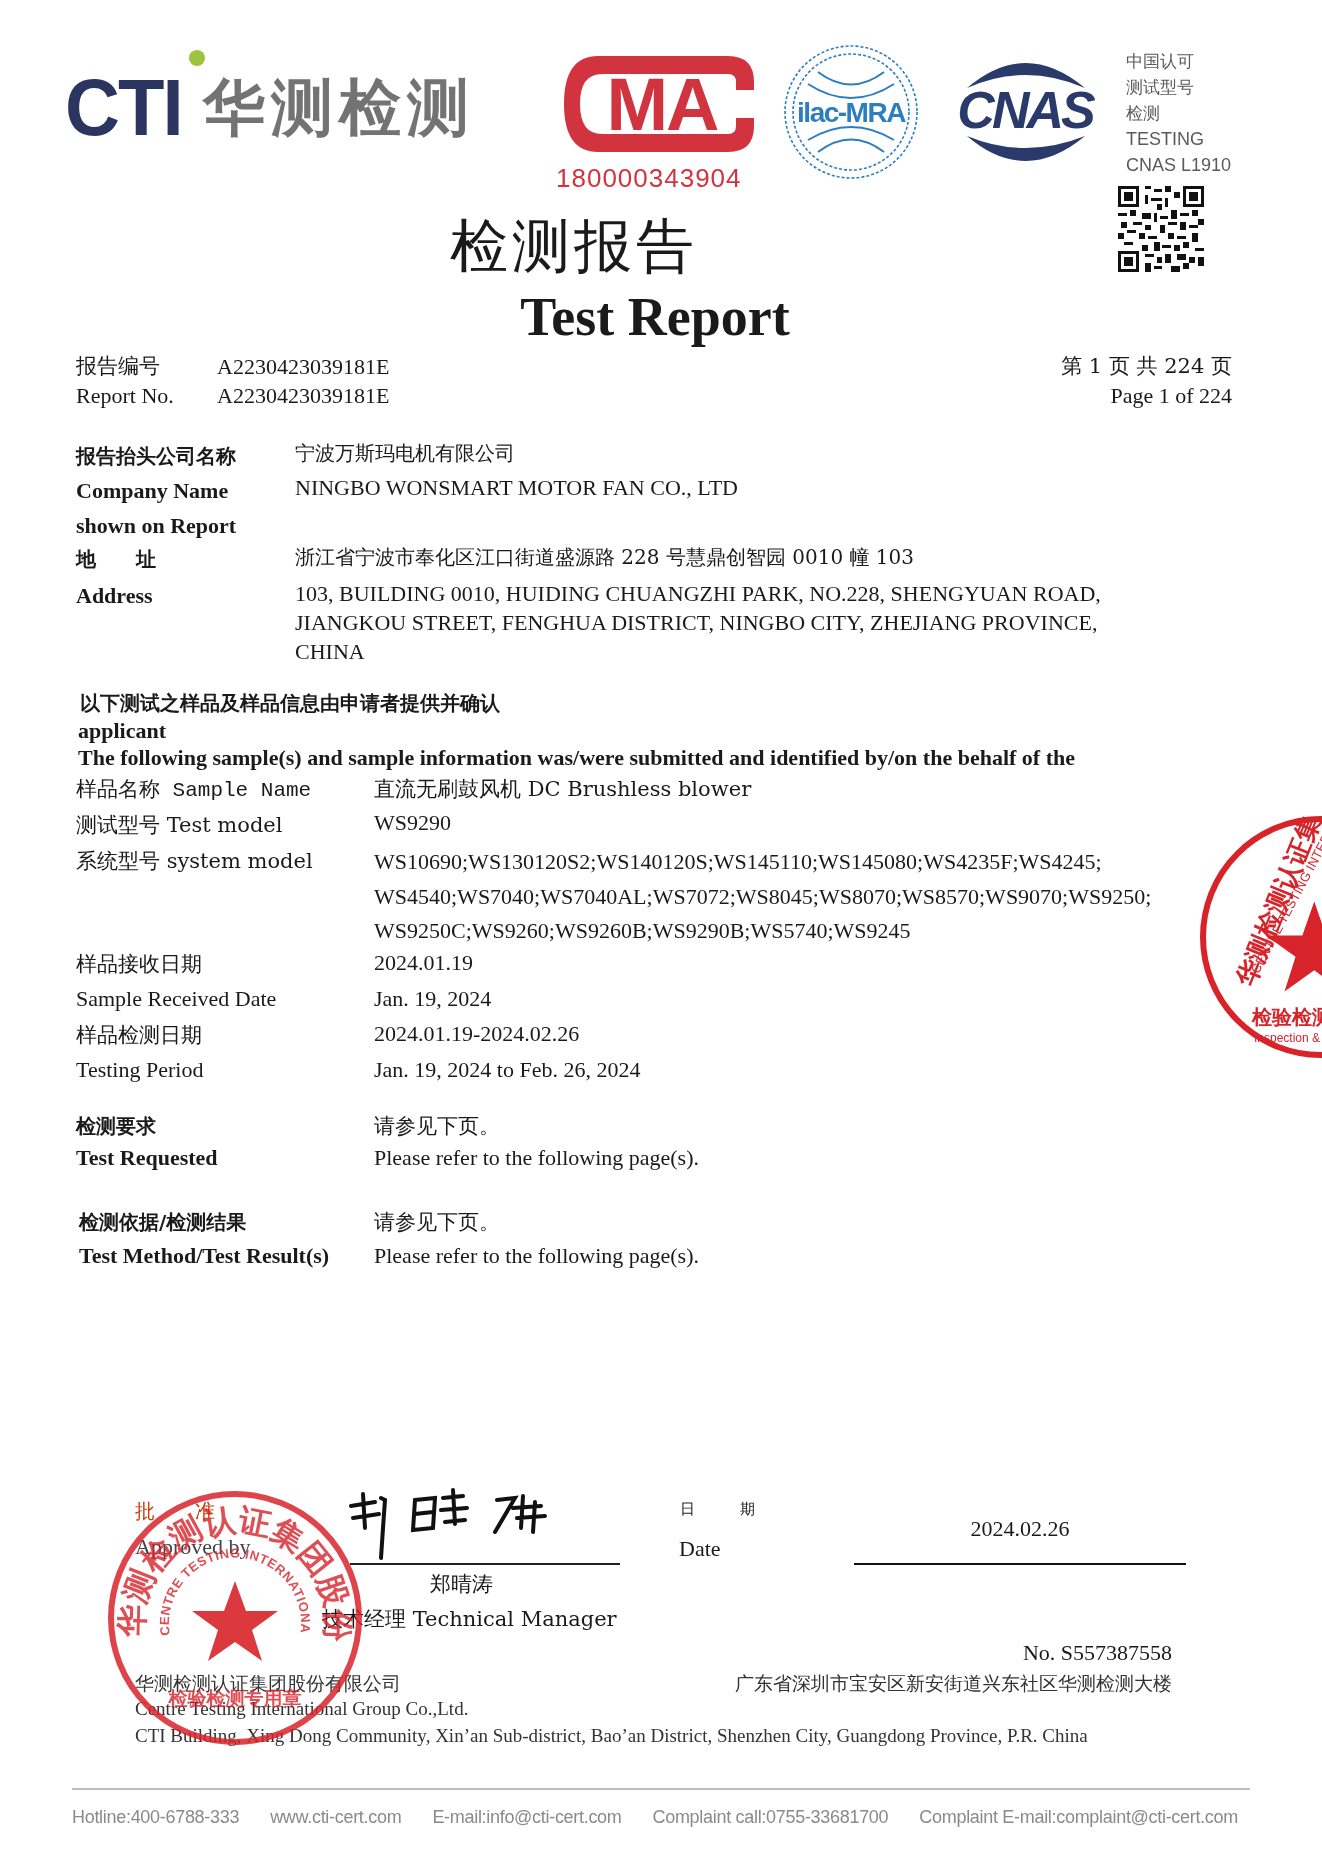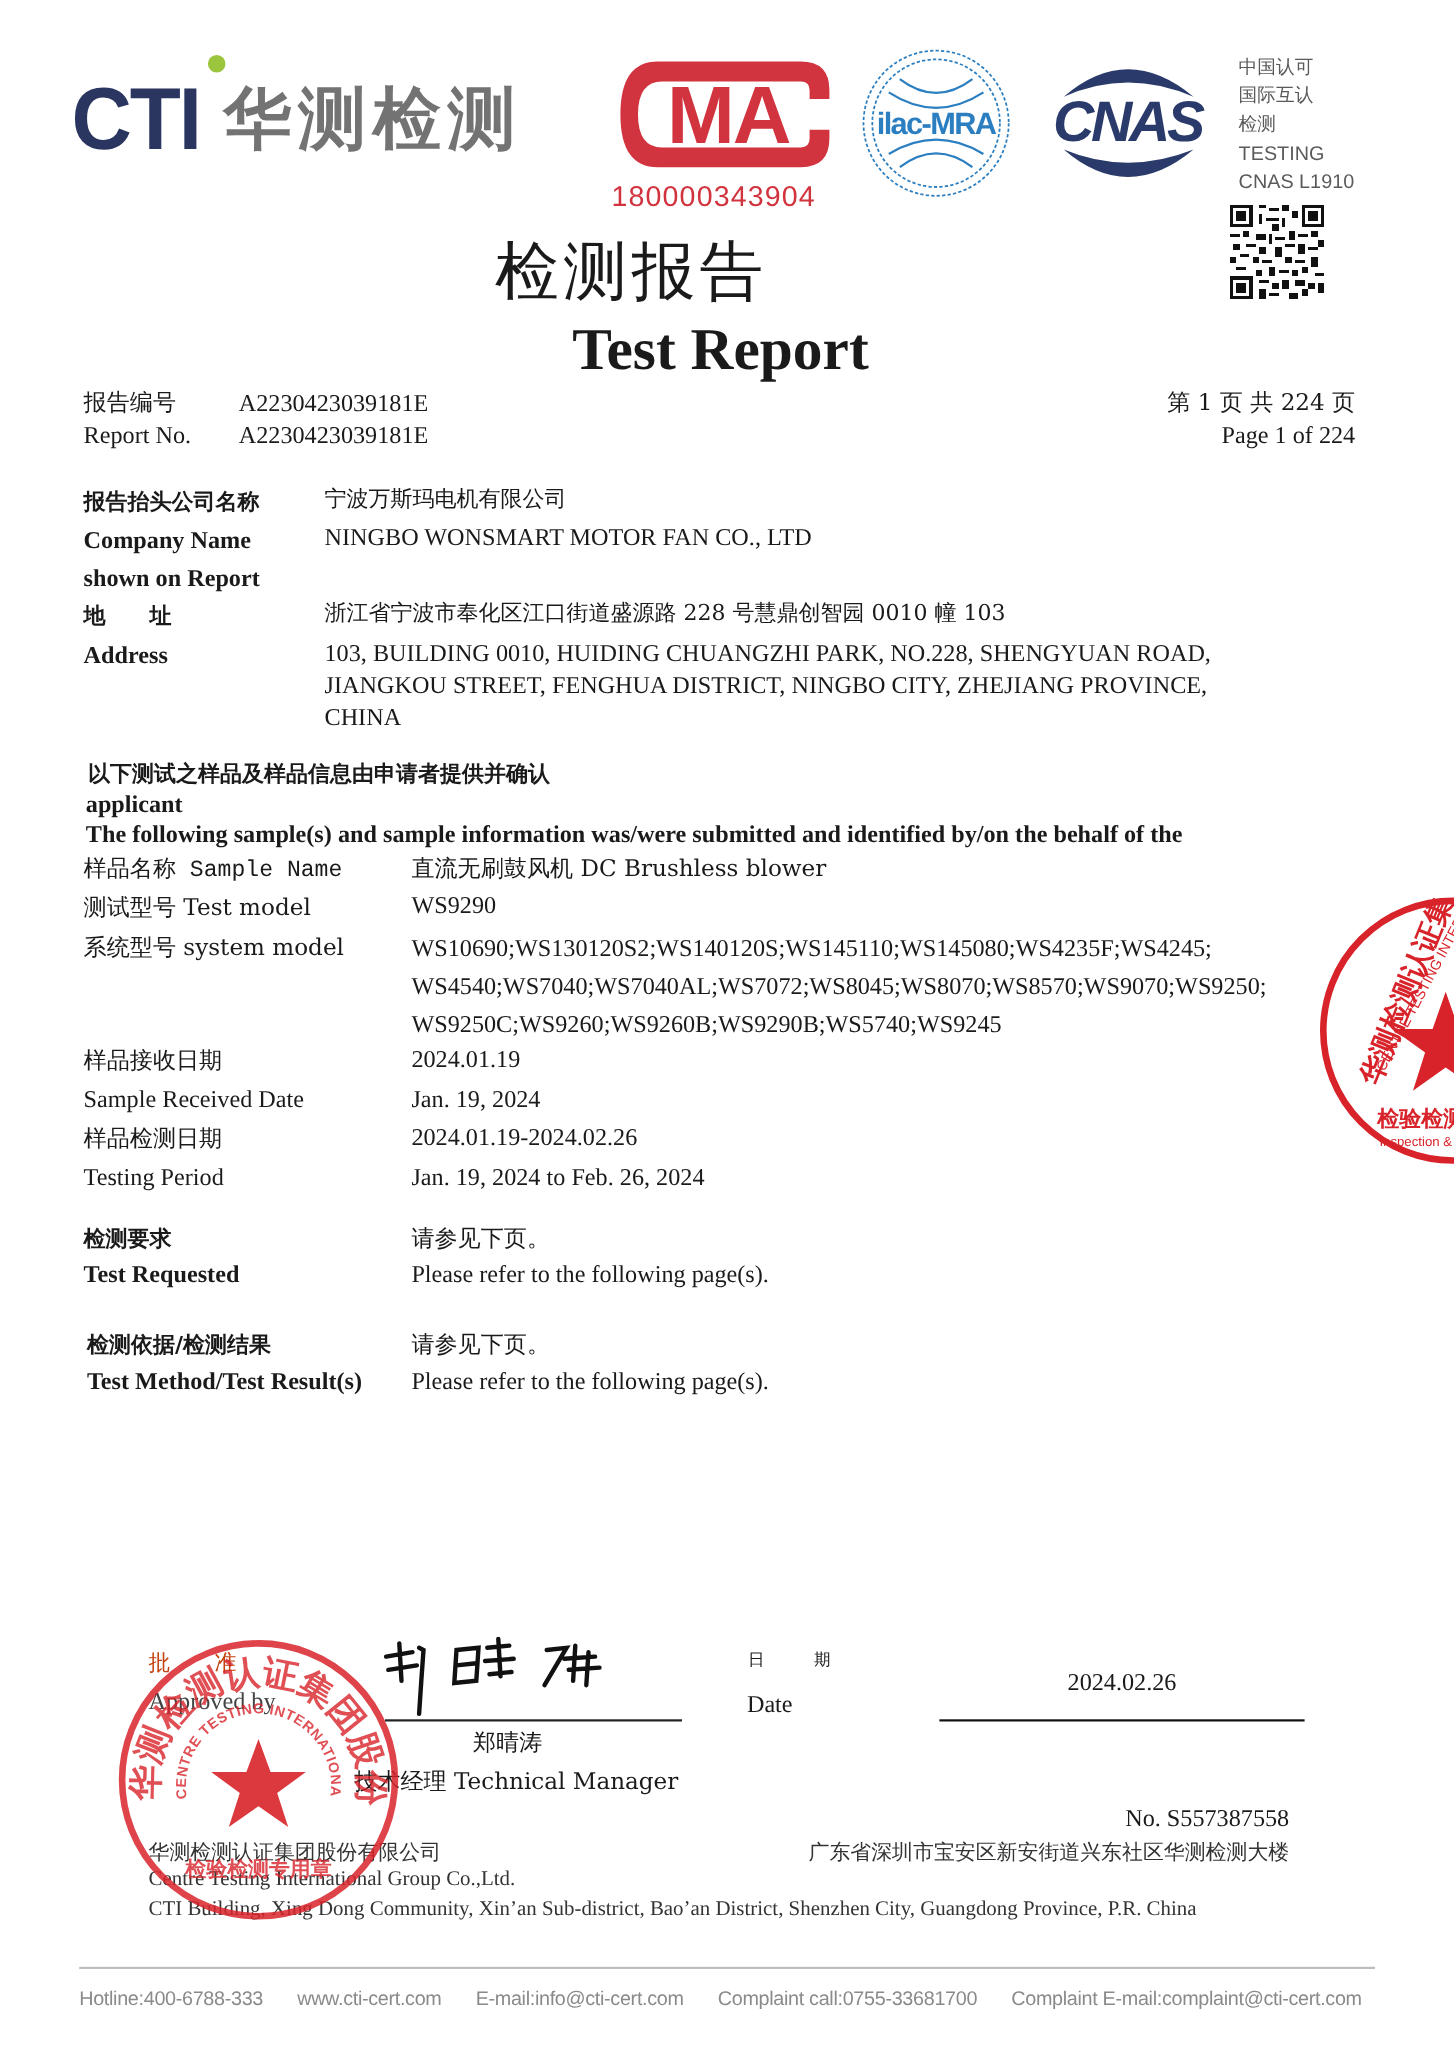--- a/index.html
+++ b/index.html
@@ -68,21 +68,21 @@
   <text x="73" y="80" text-anchor="middle" font-family="Liberation Sans, sans-serif" font-weight="bold" font-size="28" fill="#2b7fc1" letter-spacing="-1.5">ilac-MRA</text>
 </svg>
 
 <svg class="abs cnas" viewBox="0 0 160 125">
   <path d="M22 40 Q80 -10 140 40 Q80 14 22 40 Z" fill="#2a3b6b"></path>
   <path d="M22 88 Q80 138 140 88 Q80 112 22 88 Z" fill="#2a3b6b"></path>
   <text x="80" y="80" text-anchor="middle" font-family="Liberation Sans, sans-serif" font-weight="bold" font-style="italic" font-size="52" fill="#2a3b6b" letter-spacing="-3">CNAS</text>
 </svg>
 <div class="abs cnas-text">
   <div>中国认可</div>
-  <div>国际互认</div>
+  <div>测试型号</div>
   <div>检测</div>
   <div class="sans" style="font-size:18px">TESTING</div>
   <div class="sans" style="font-size:18px">CNAS L1910</div>
 </div>
 
 <svg class="abs qr" viewBox="0 0 29 29" shape-rendering="crispEdges">
   <rect width="29" height="29" fill="#fff"></rect>
   <g fill="#111">
     <path d="M0 0h7v7H0zM1 1v5h5V1zM2 2h3v3H2z" fill-rule="evenodd"></path>
     <path d="M22 0h7v7h-7zM23 1v5h5V1zM24 2h3v3h-3z" fill-rule="evenodd"></path>

